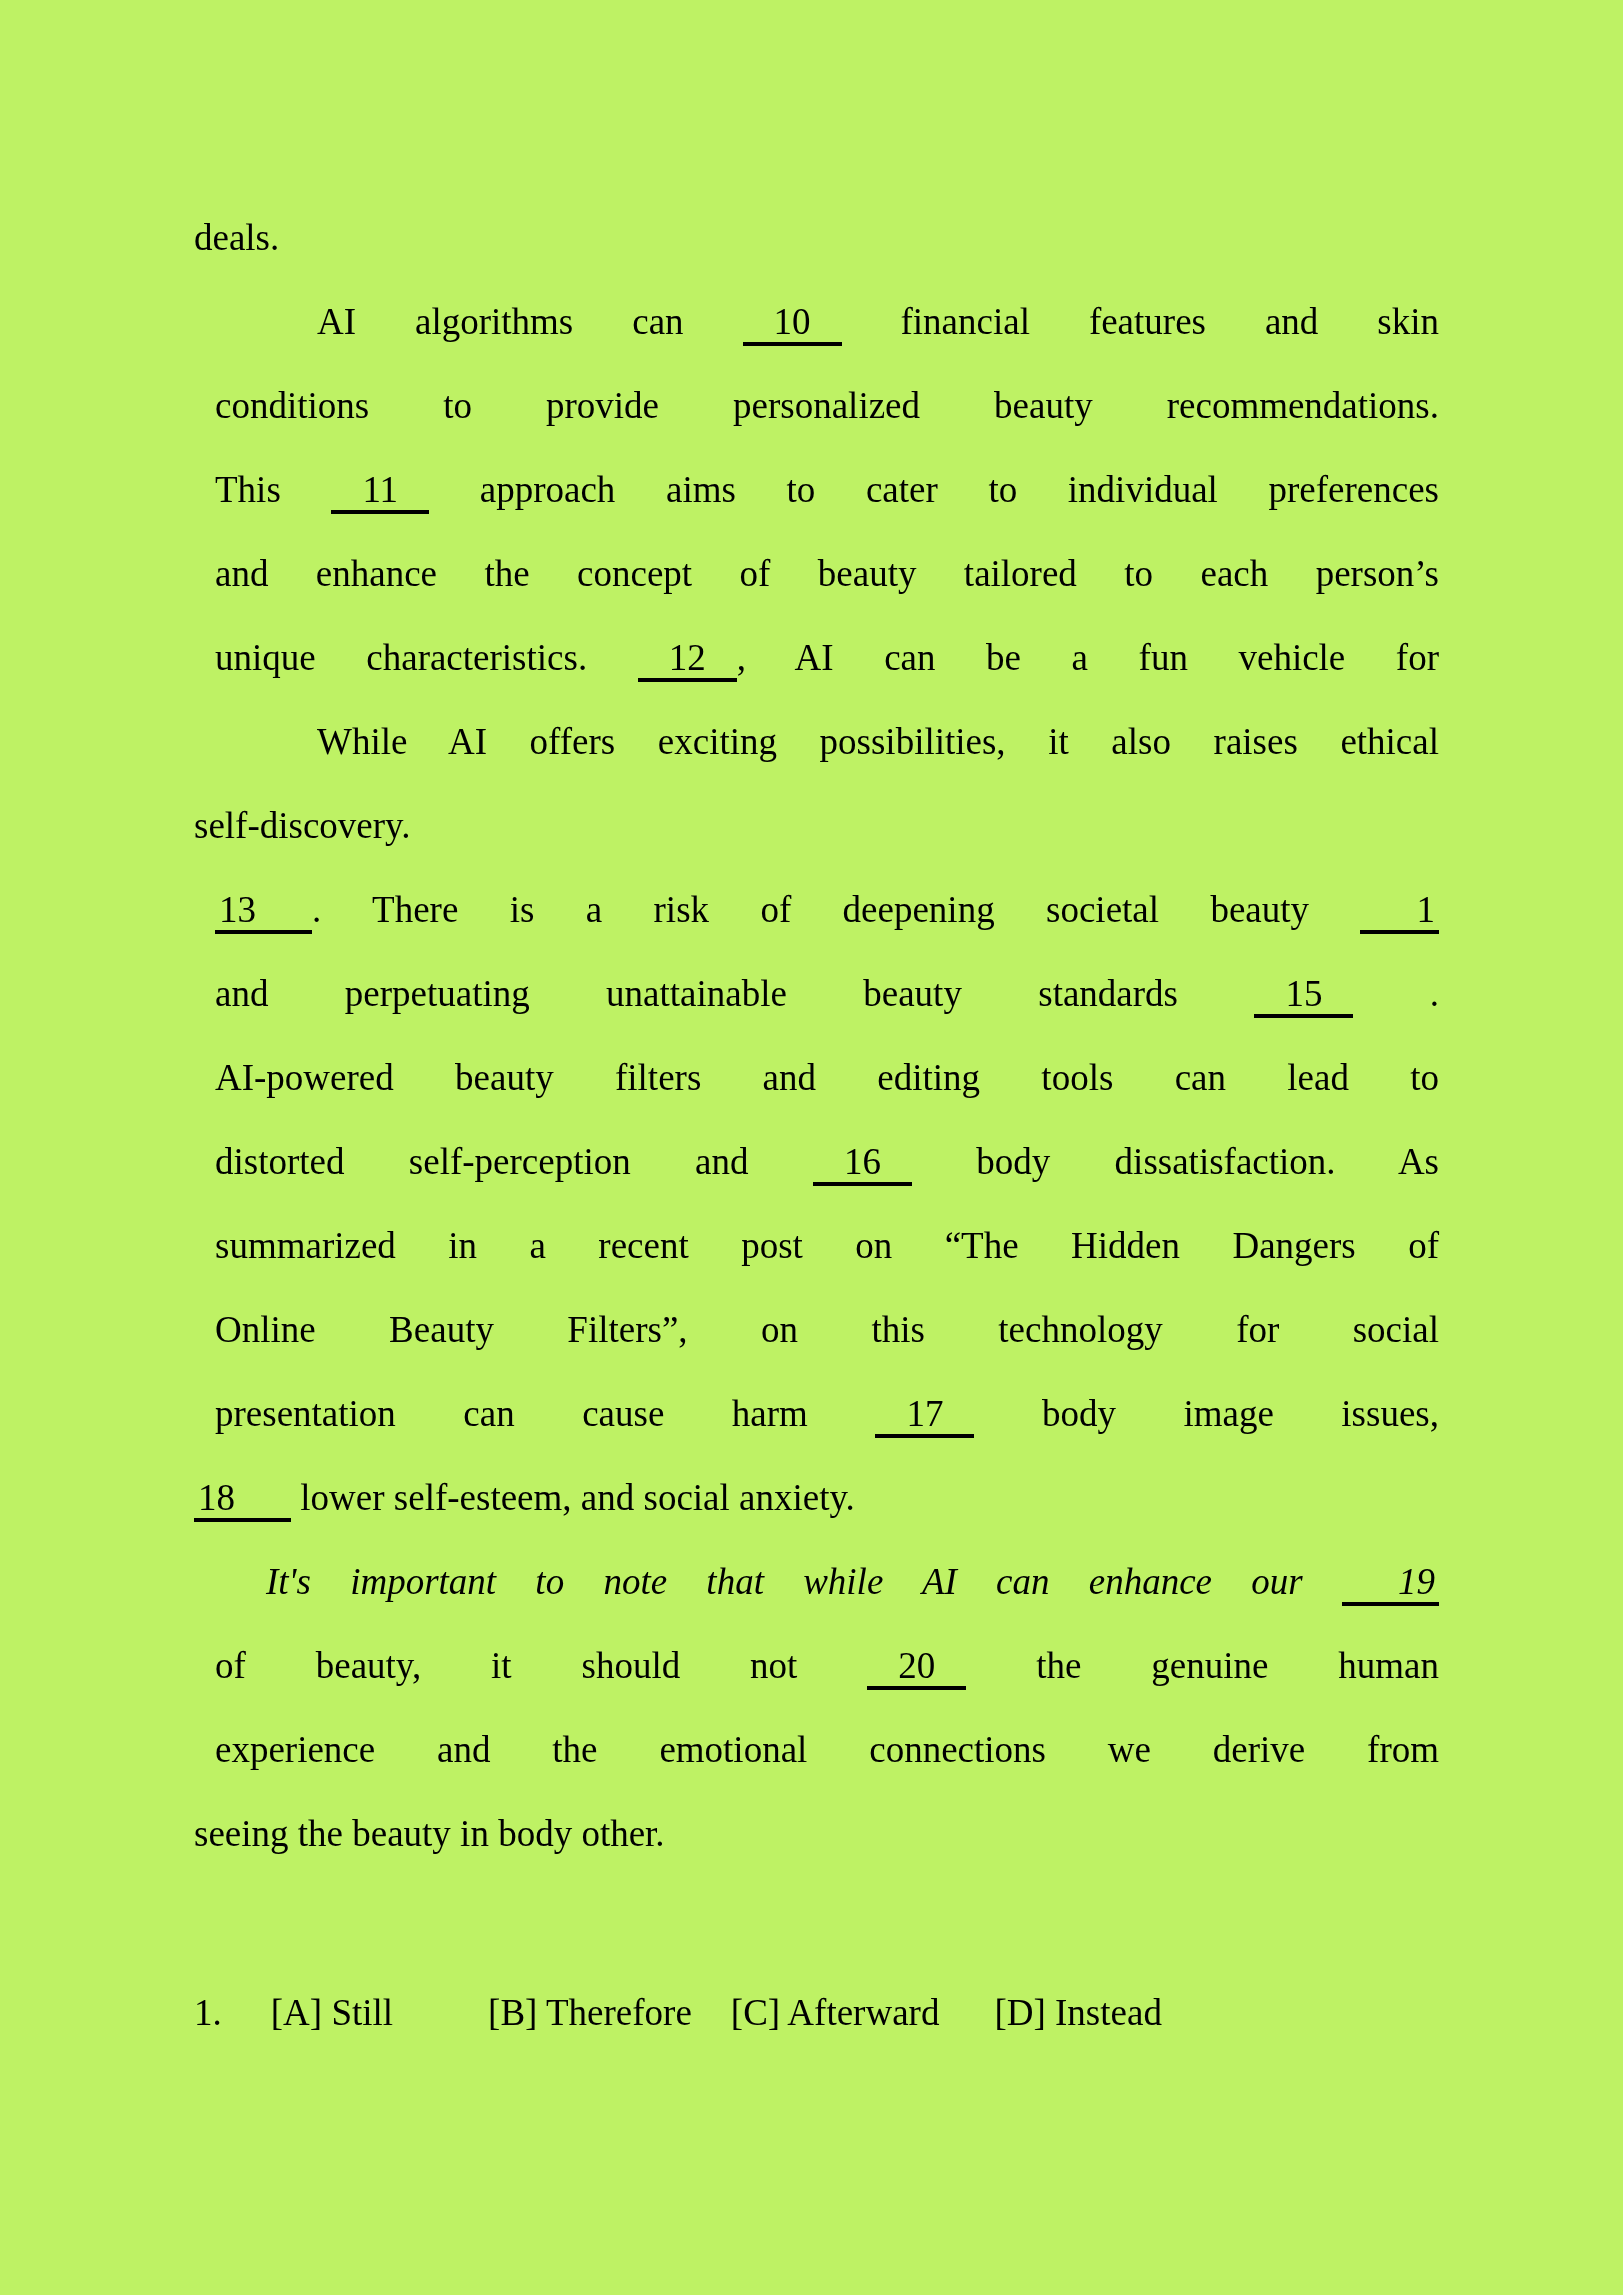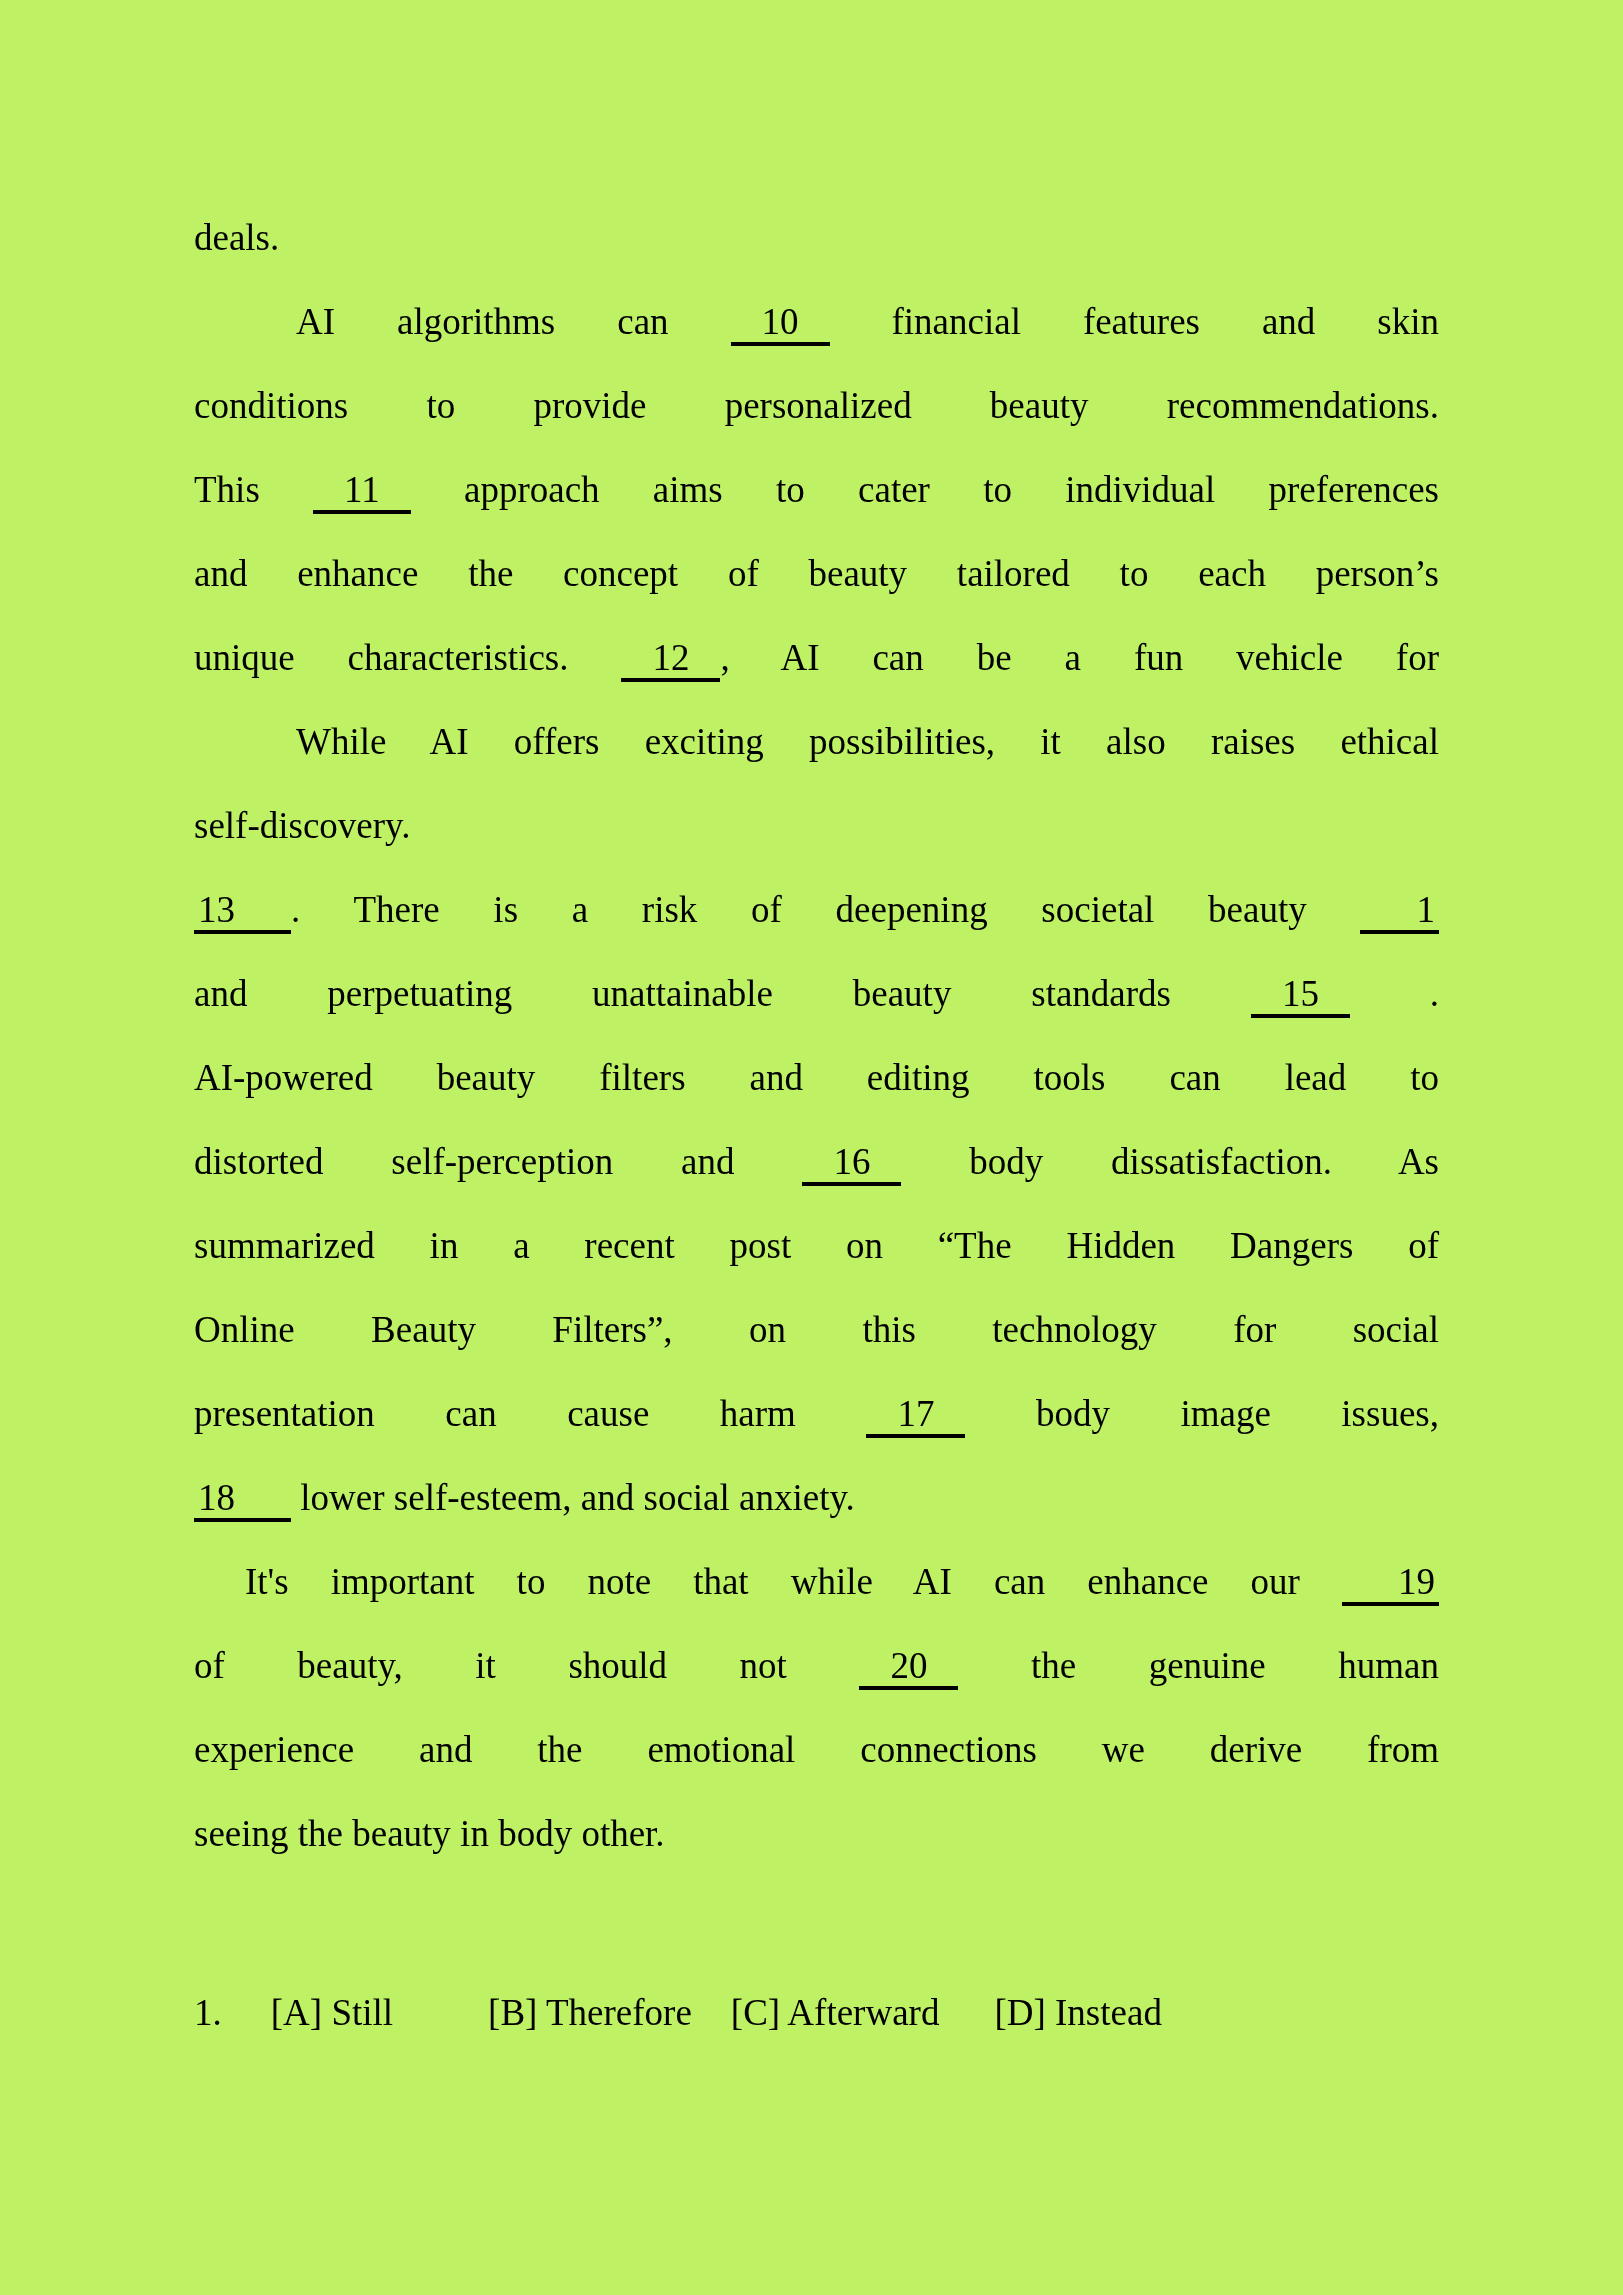--- a/index.html
+++ b/index.html
@@ -21,22 +21,23 @@
   }
   .line {
     font-size: 37px;
     line-height: 84px;
     height: 84px;
     text-align: left;
   }
   .align-justify {
     text-align: justify;
     text-align-last: justify;
+    margin-left: 21px;
   }
-  .ind-1 { text-indent: 51px; }
+  .ind-1 { text-indent: 51px; font-style: italic; }
   .ind-2 { text-indent: 102px; }
   .blank {
     display: inline;
     border-bottom: 4.1px solid #000000;
     padding: 0 31px;
   }
   .blank-start { padding: 0 56px 0 4.1px; }
   .blank-end   { padding: 0 4.1px 0 56px; }
   .question-line {
     position: absolute;

